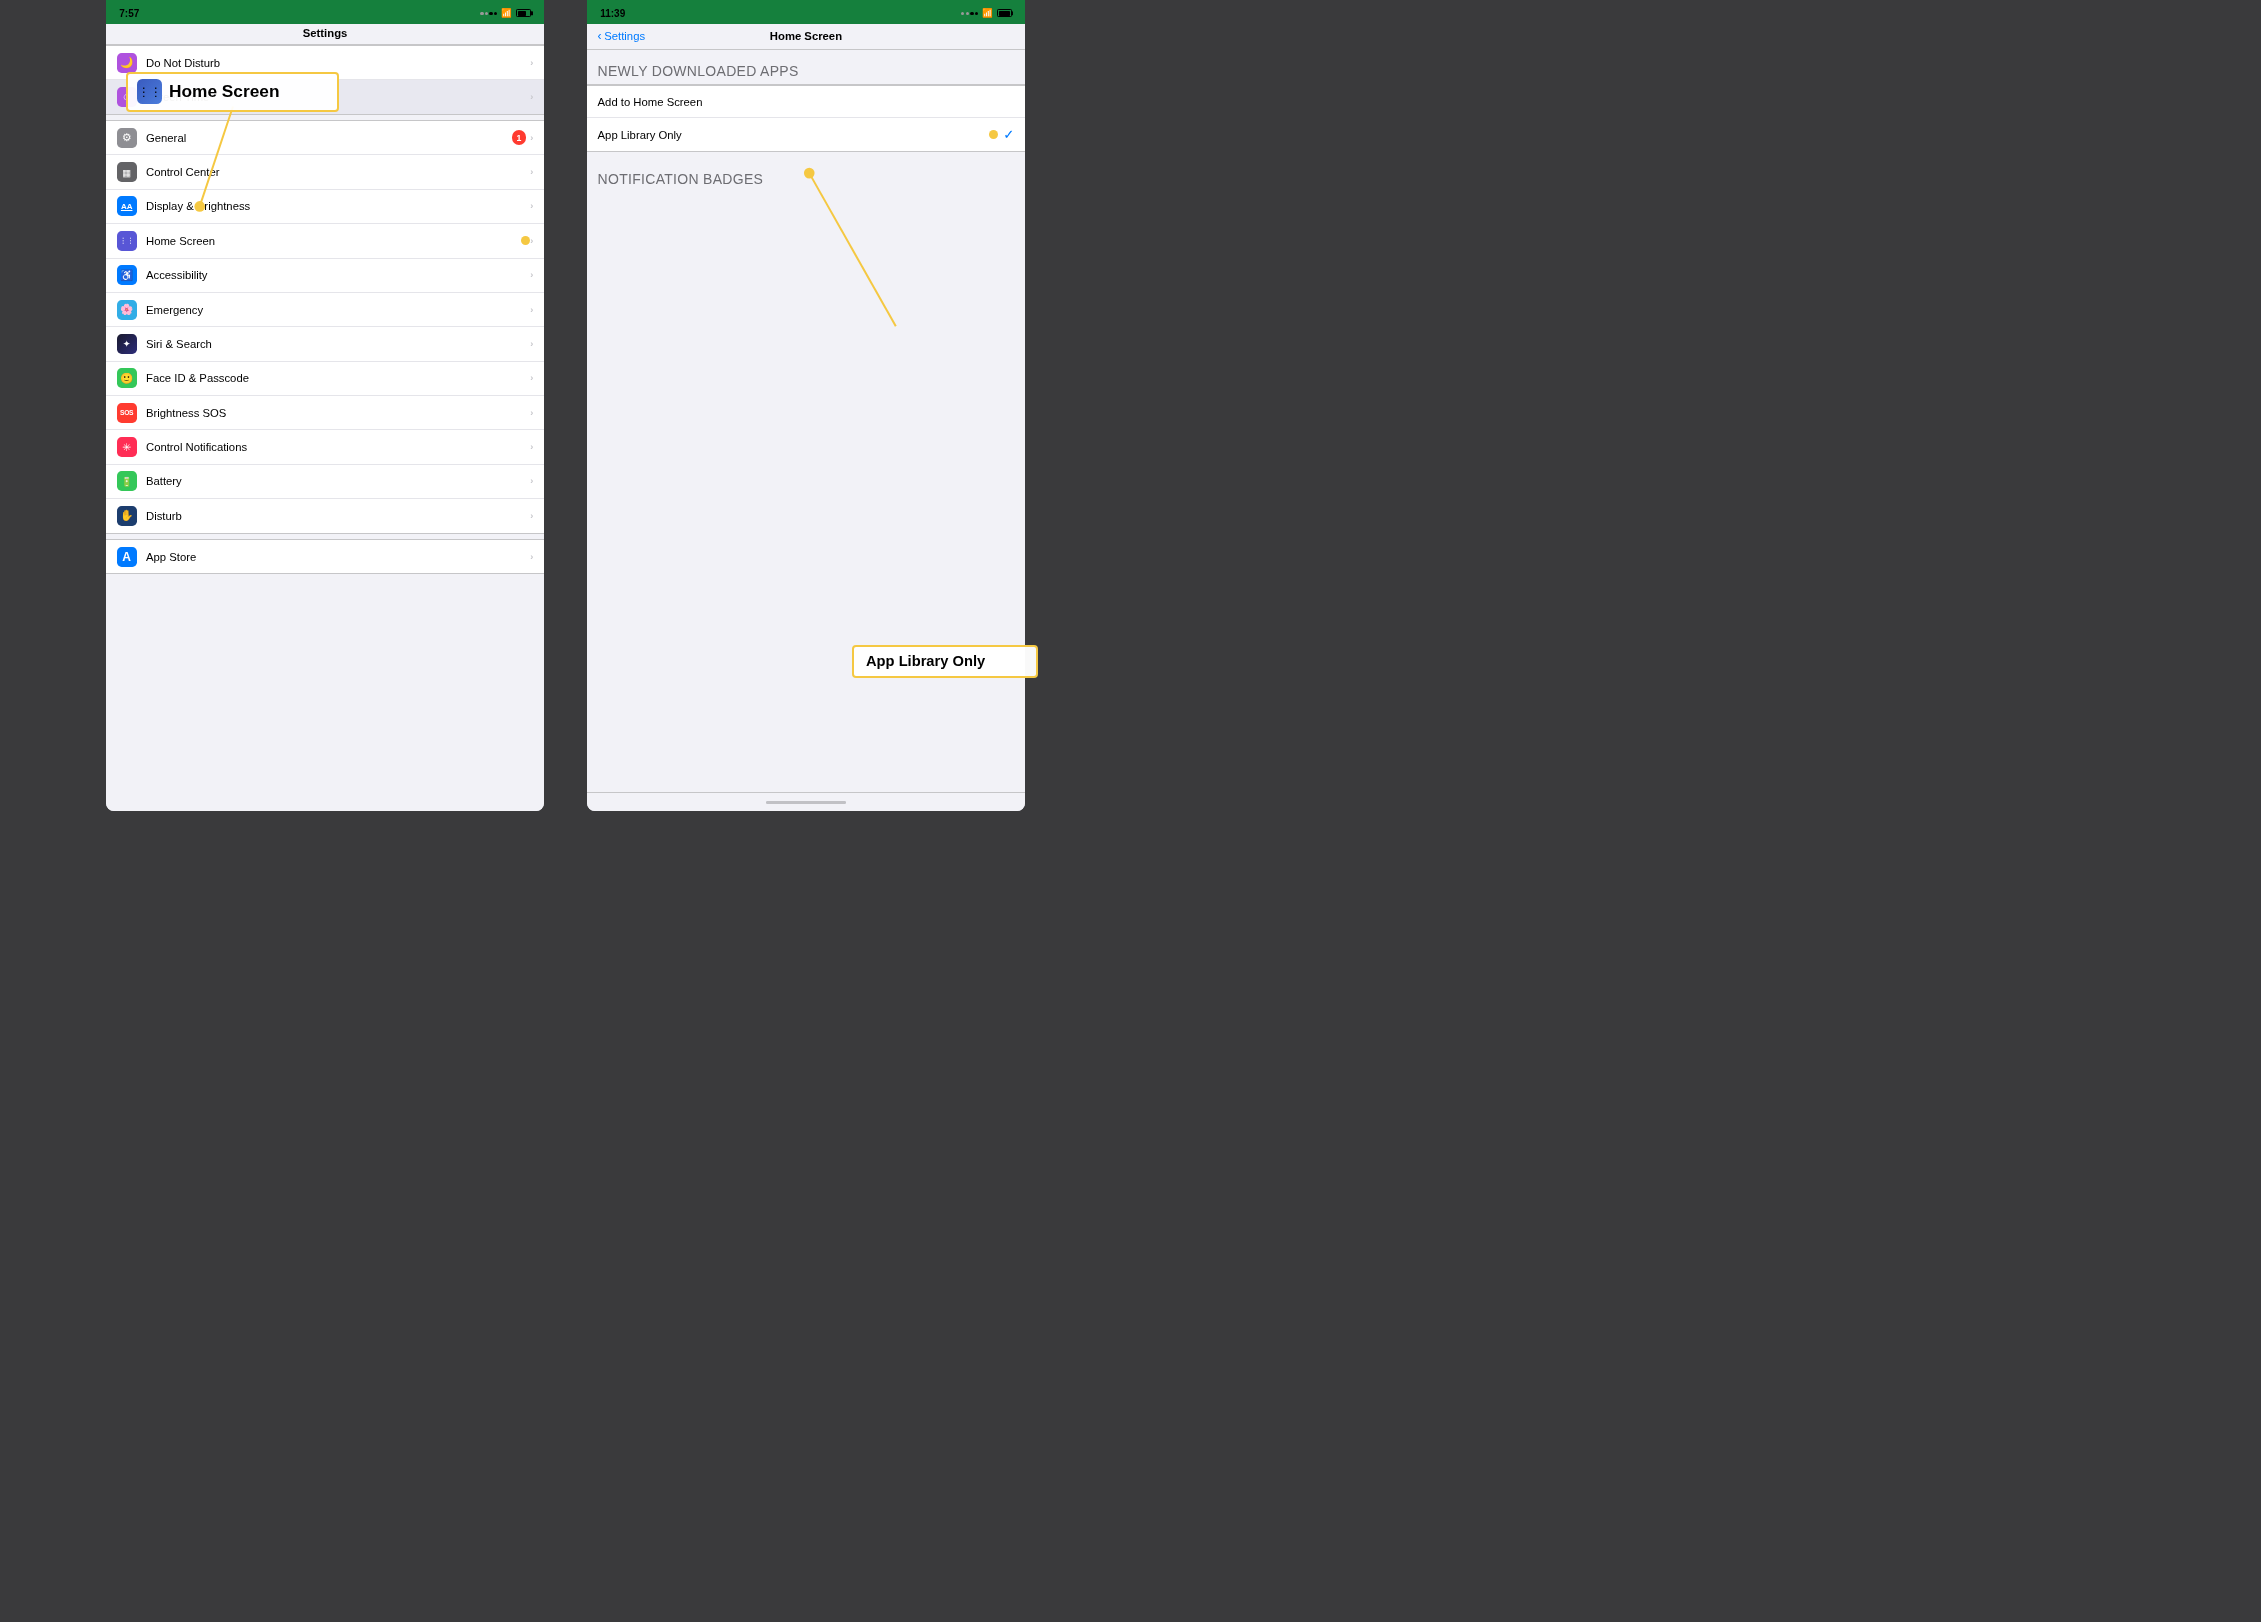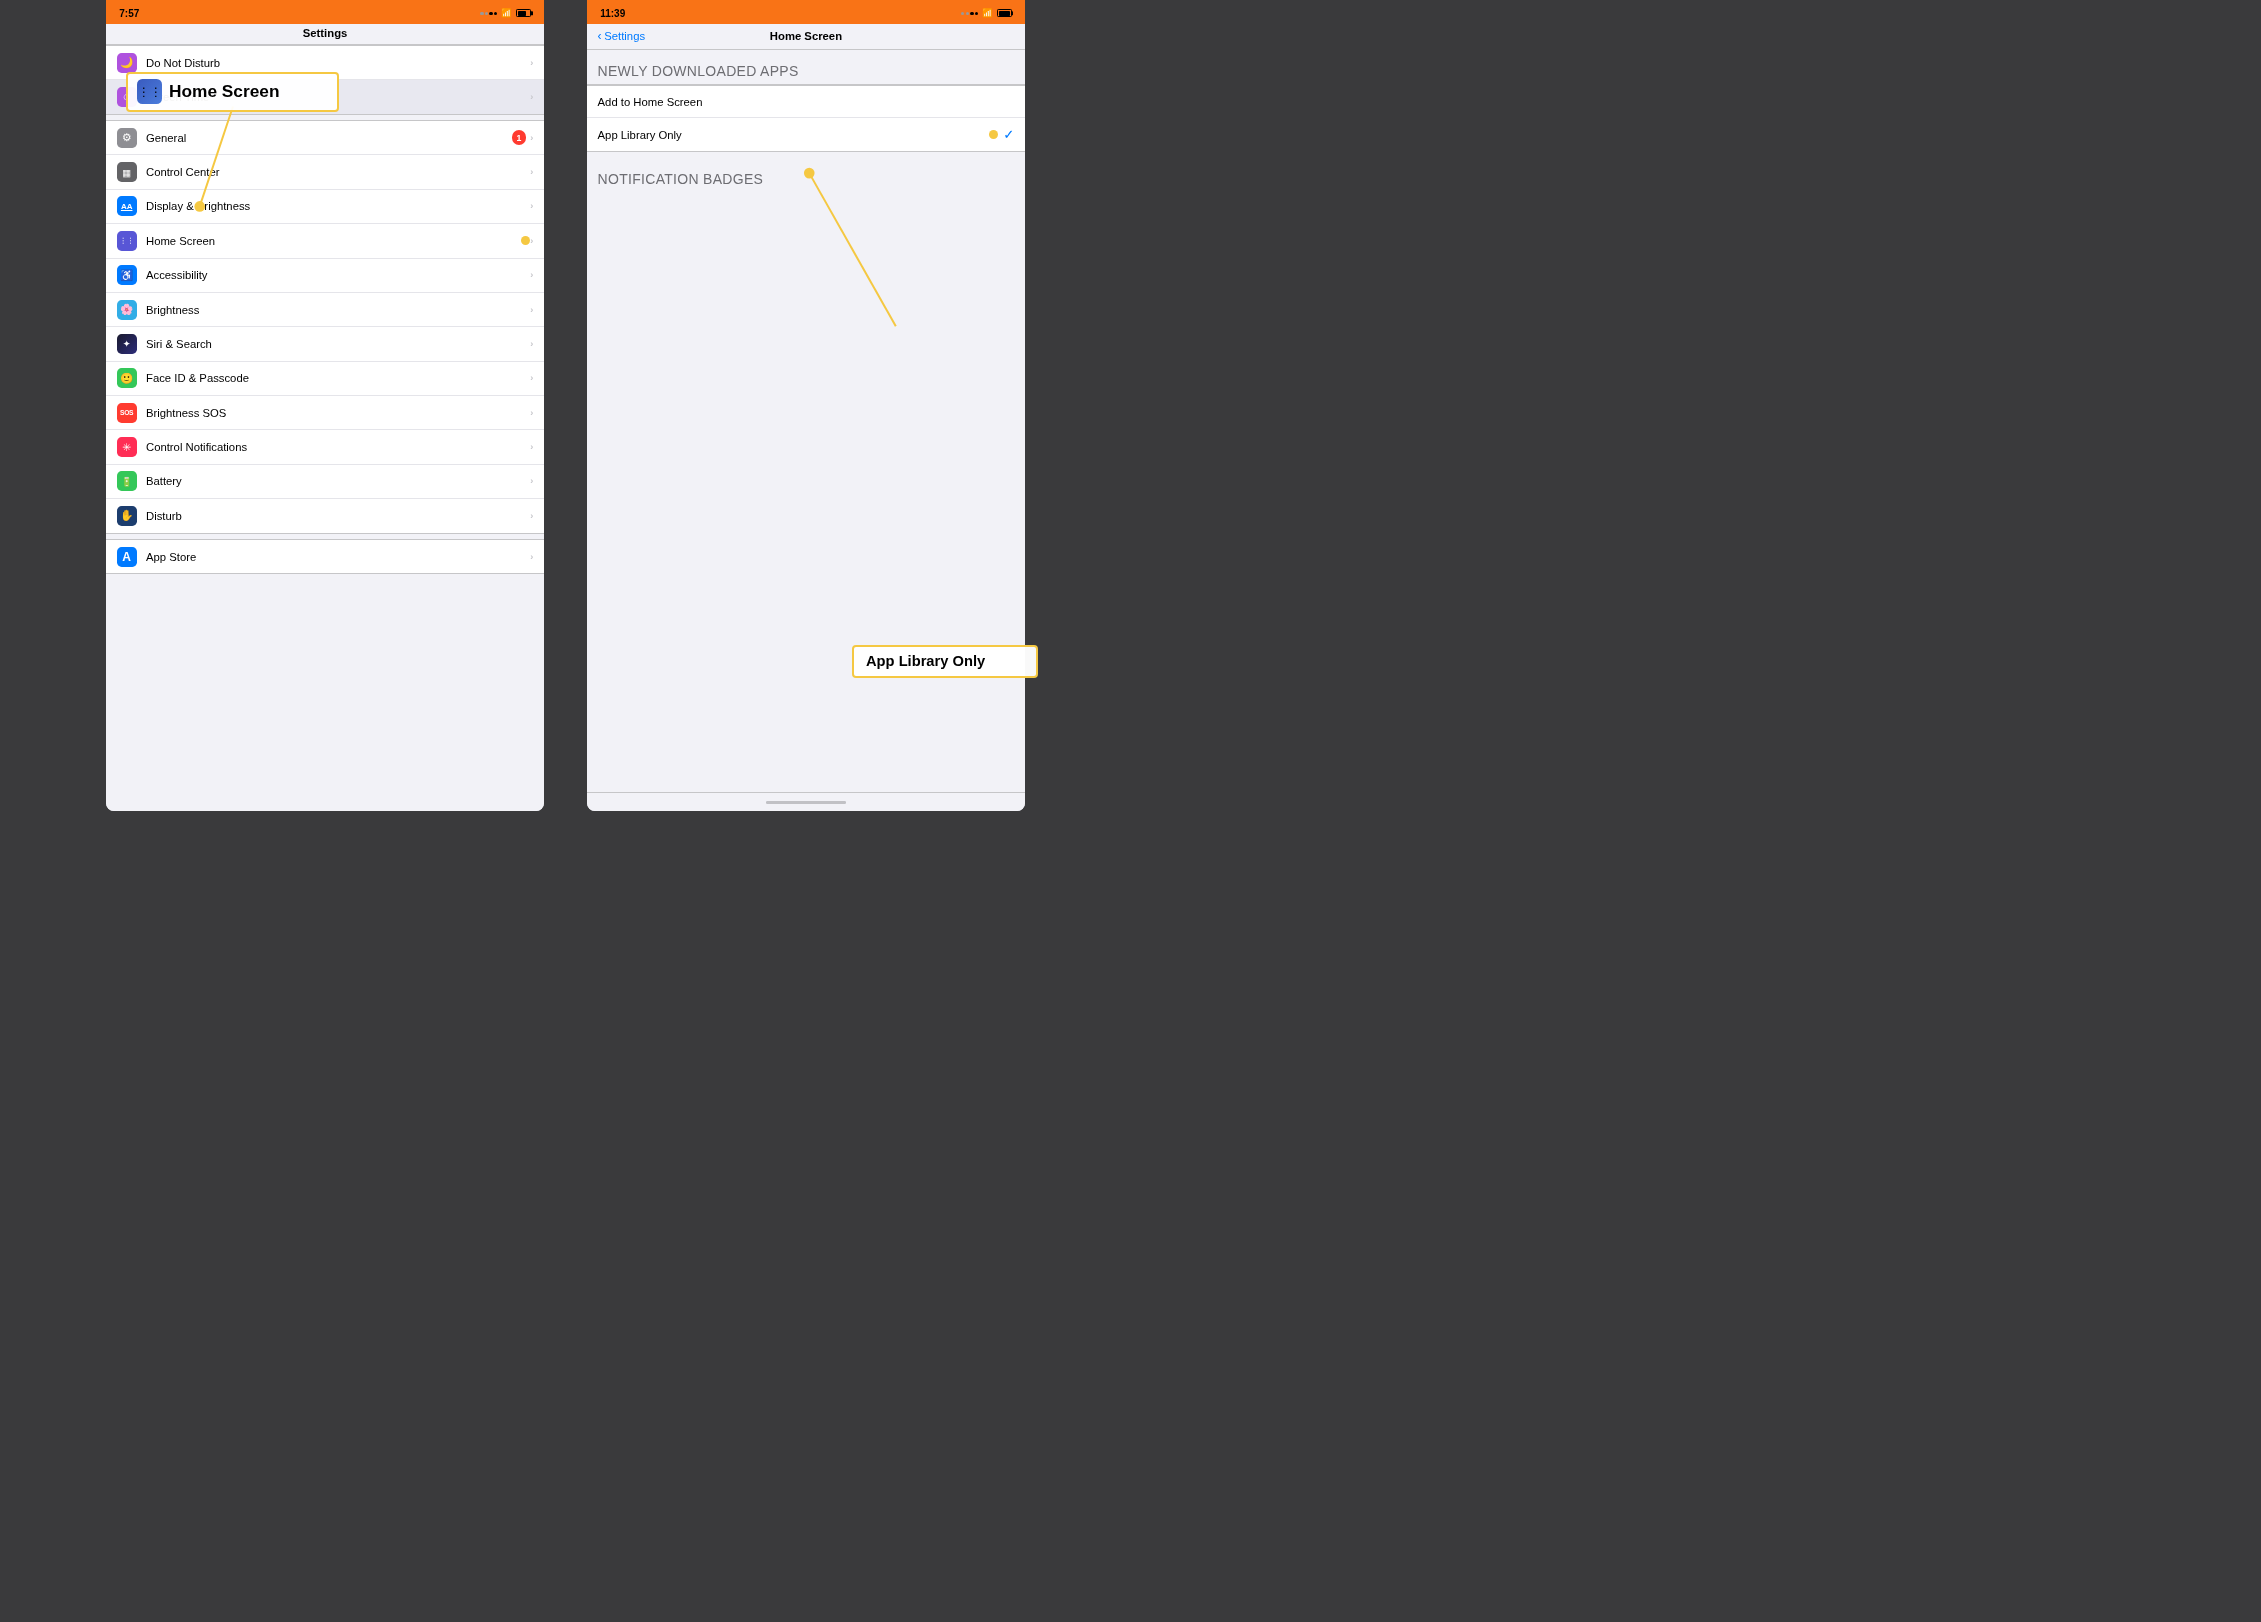--- a/index.html
+++ b/index.html
@@ -29,21 +29,21 @@
       margin: 0 53px 0 10.7px;
       border-radius: 0 0 8px 8px;
     }
 
     
     .status-bar {
       display: flex;
       justify-content: space-between;
       align-items: center;
       padding: 5.3px 13.3px 2.7px;
-      background: #f97316;
+      background: #15803d;
       height: 24px;
     }
     .status-time {
       font-size: 10px;
       font-weight: 600;
       color: #000;
     }
     .status-icons {
       display: flex;
       align-items: center;
@@ -385,21 +385,21 @@
         </div>
 
         <div class="settings-row">
           <div class="row-icon icon-blue">♿</div>
           <span class="row-label">Accessibility</span>
           <span class="row-chevron">›</span>
         </div>
 
         <div class="settings-row">
           <div class="row-icon icon-teal">🌸</div>
-          <span class="row-label">Brightness</span>
+          <span class="row-label">Emergency</span>
           <span class="row-chevron">›</span>
         </div>
 
         <div class="settings-row">
           <div class="row-icon" style="background: linear-gradient(135deg, #1a1a2e, #2d2d7a); font-size:9.3px;">✦</div>
           <span class="row-label">Siri &amp; Search</span>
           <span class="row-chevron">›</span>
         </div>
 
         <div class="settings-row">

